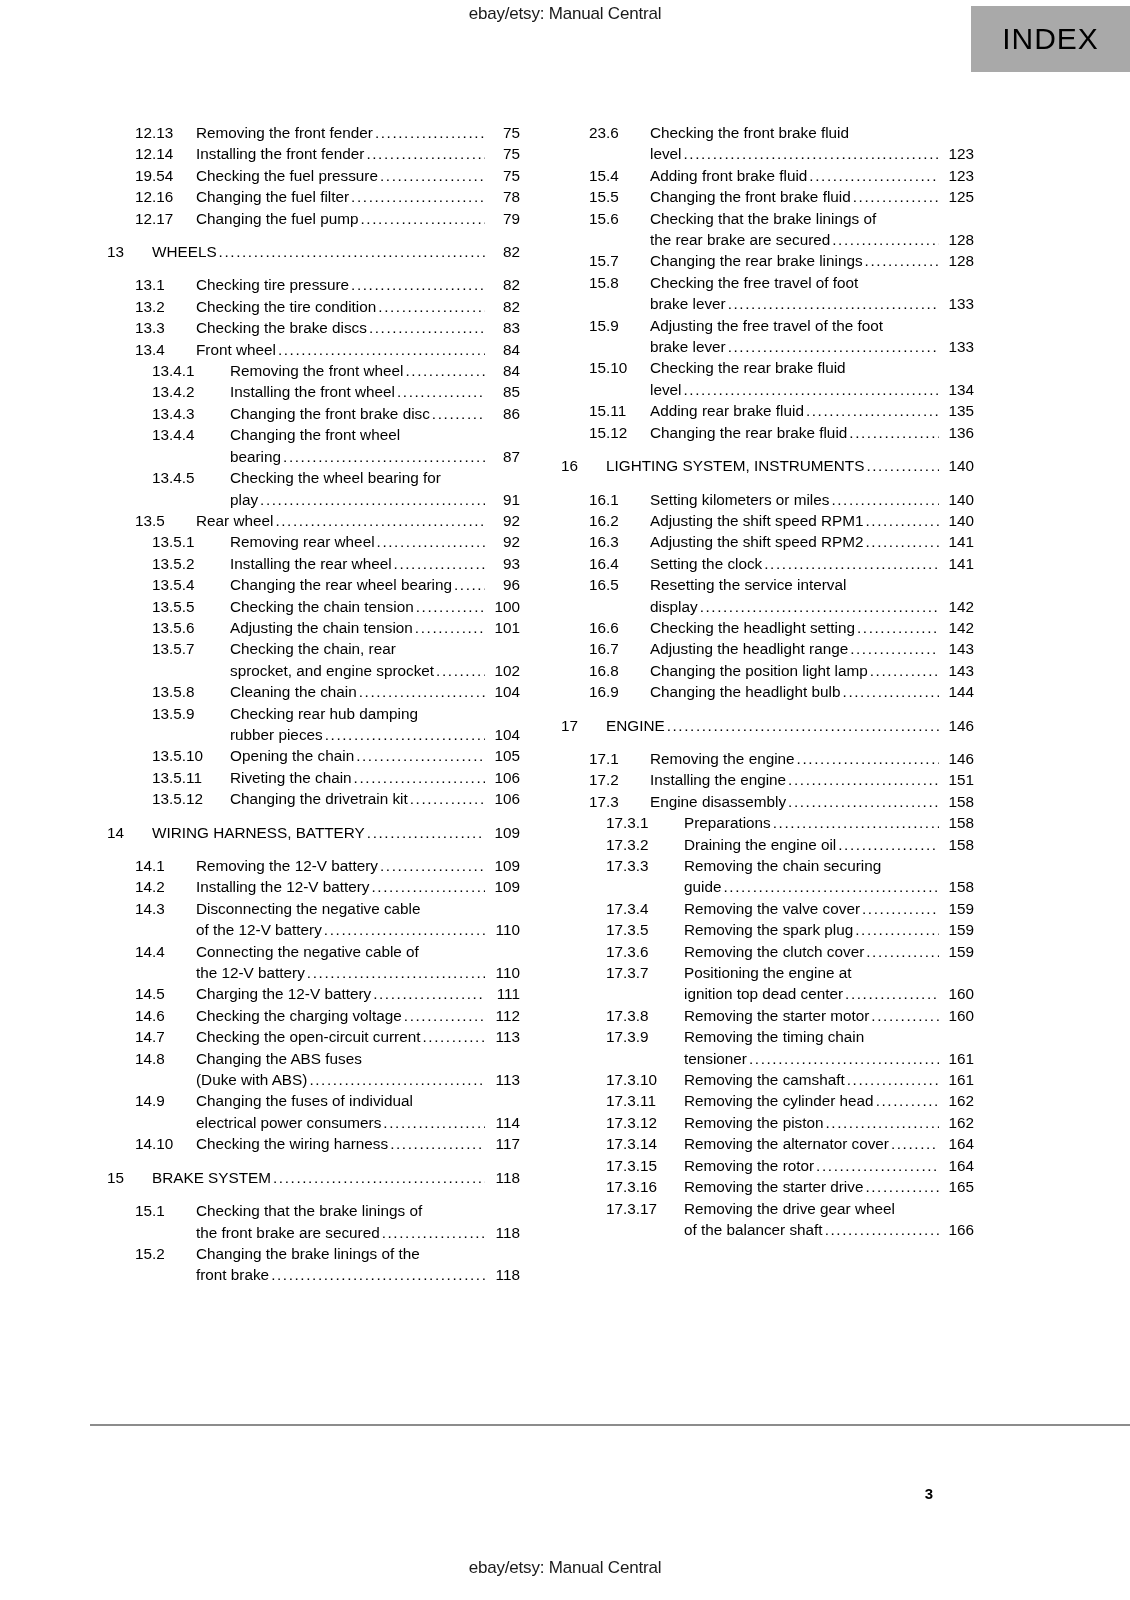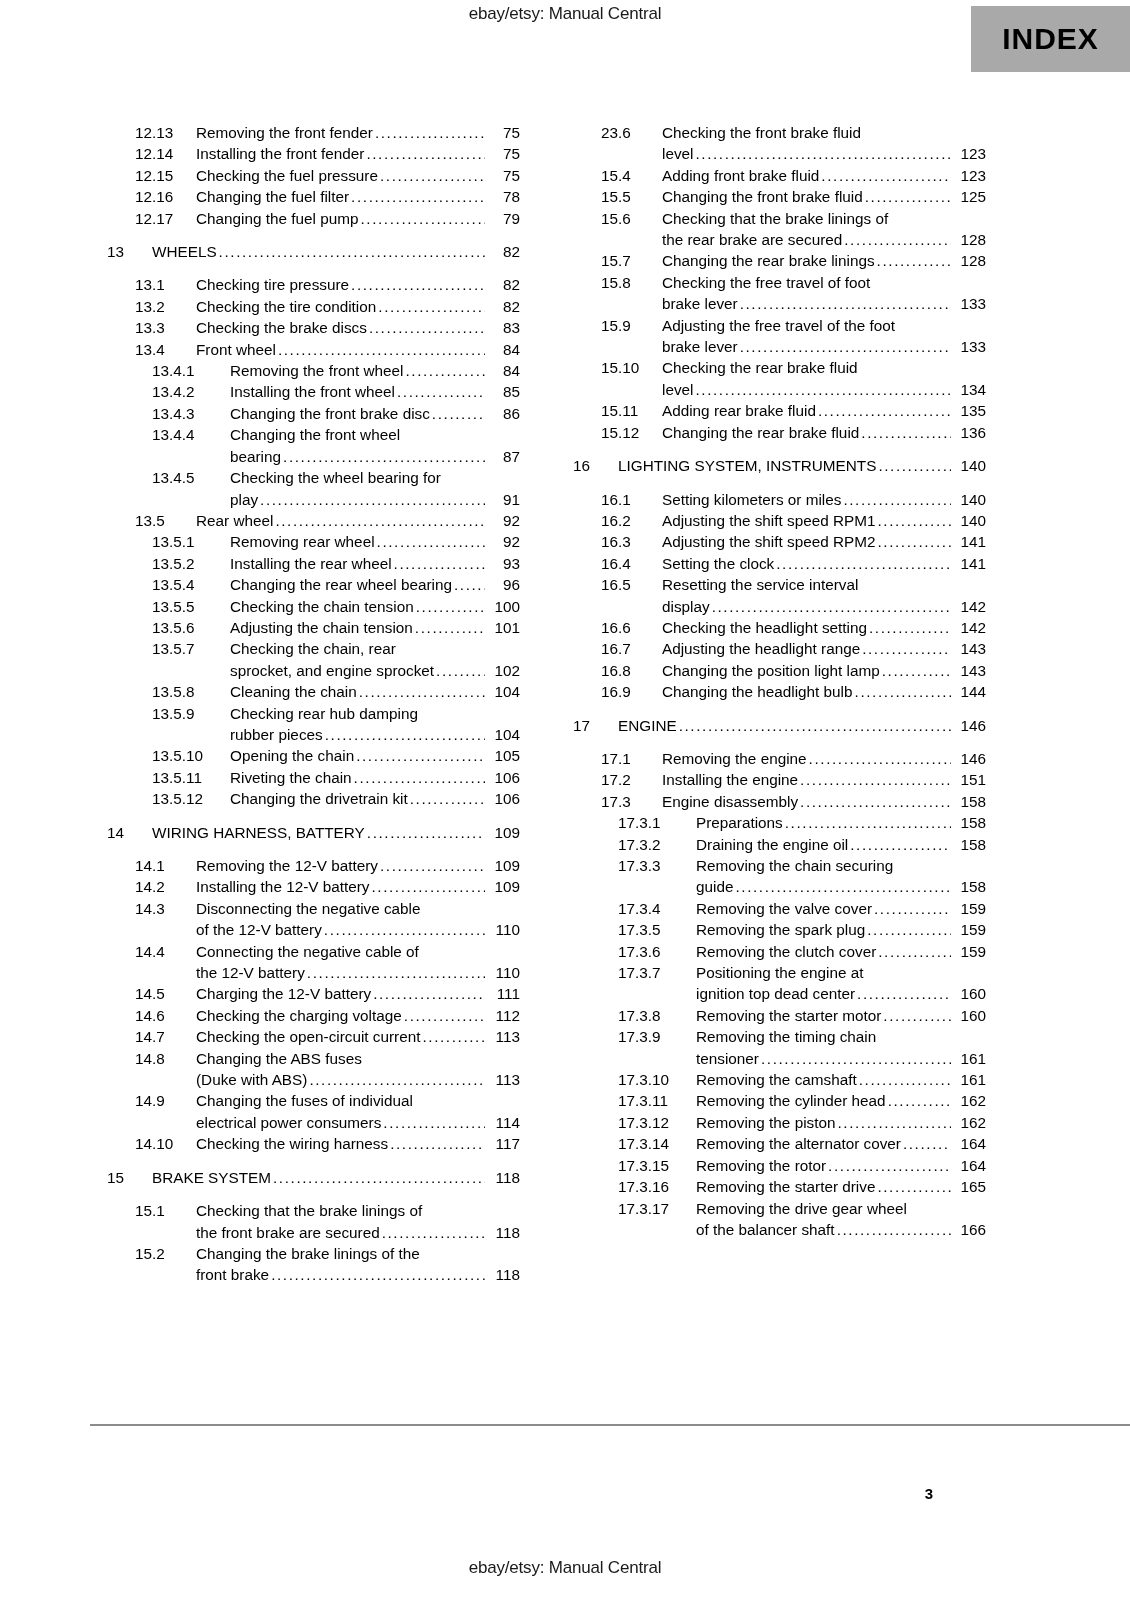--- a/index.html
+++ b/index.html
@@ -33,33 +33,33 @@
     right: 0;
     width: 159px;
     height: 66px;
     background: #a9a9a9;
     display: flex;
     align-items: center;
     justify-content: center;
   }
   #index-tab .index-label {
     font-size: 30px;
-    font-weight: bold;
+    font-weight: normal;
     letter-spacing: 1px;
     color: #000;
   }
 
   
   #toc-area {
     position: absolute;
     top: 122px;
     left: 0;
     width: 1130px;
     display: flex;
-    gap: 16px;
+    gap: 4px;
   }
   .toc-column {
     width: 430px;
     flex: 0 0 430px;
   }
   #column-left  { margin-left: 90px; }
   #column-right { margin-left: 20px; }
 
   
   .toc-entry {
@@ -178,21 +178,21 @@
         <div class="num">12.14</div>
         <div class="body-cell">
           <div class="titleline">
             <span class="ttl">Installing the front fender</span>
             <span class="leader"></span>
             <span class="pg">75</span>
           </div>
         </div>
       </div>
       <div class="toc-entry level-2">
-        <div class="num">12.15</div>
+        <div class="num">19.54</div>
         <div class="body-cell">
           <div class="titleline">
             <span class="ttl">Checking the fuel pressure</span>
             <span class="leader"></span>
             <span class="pg">75</span>
           </div>
         </div>
       </div>
       <div class="toc-entry level-2">
         <div class="num">12.16</div>

